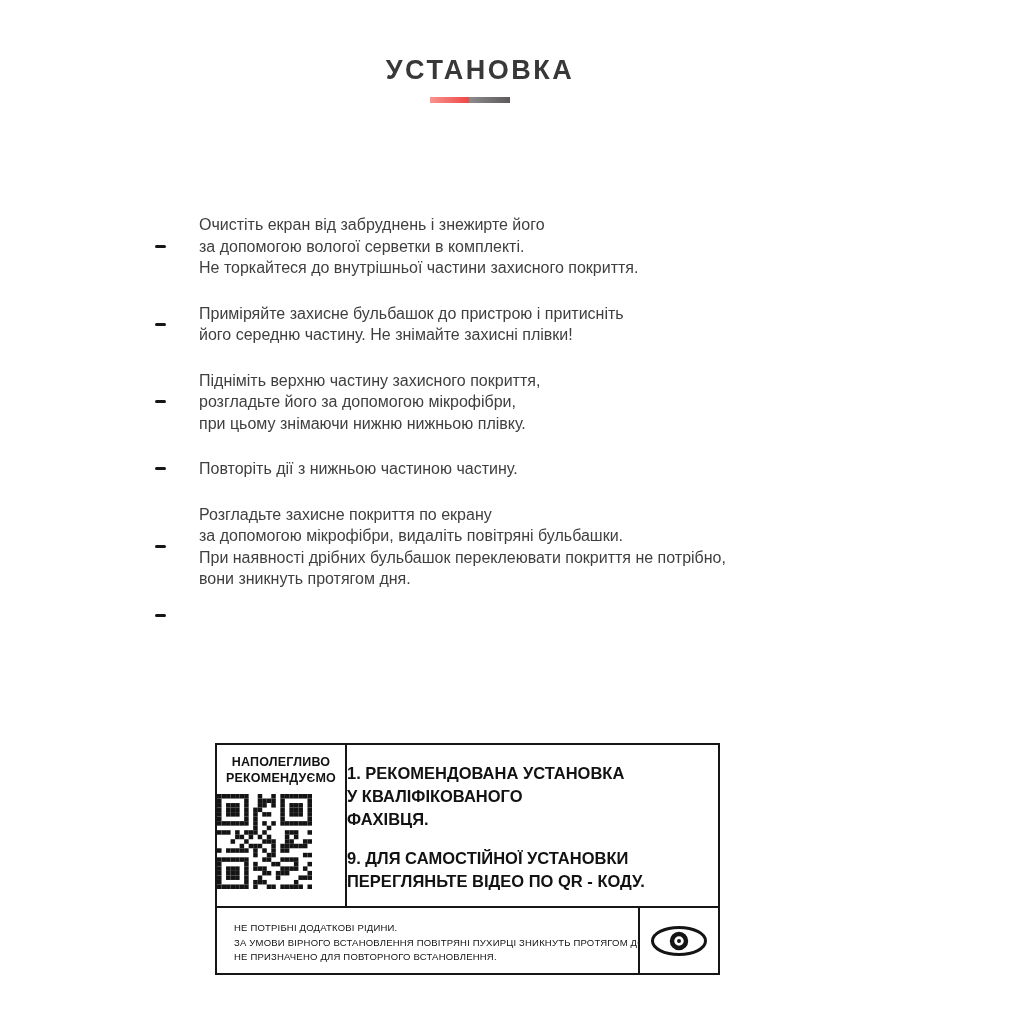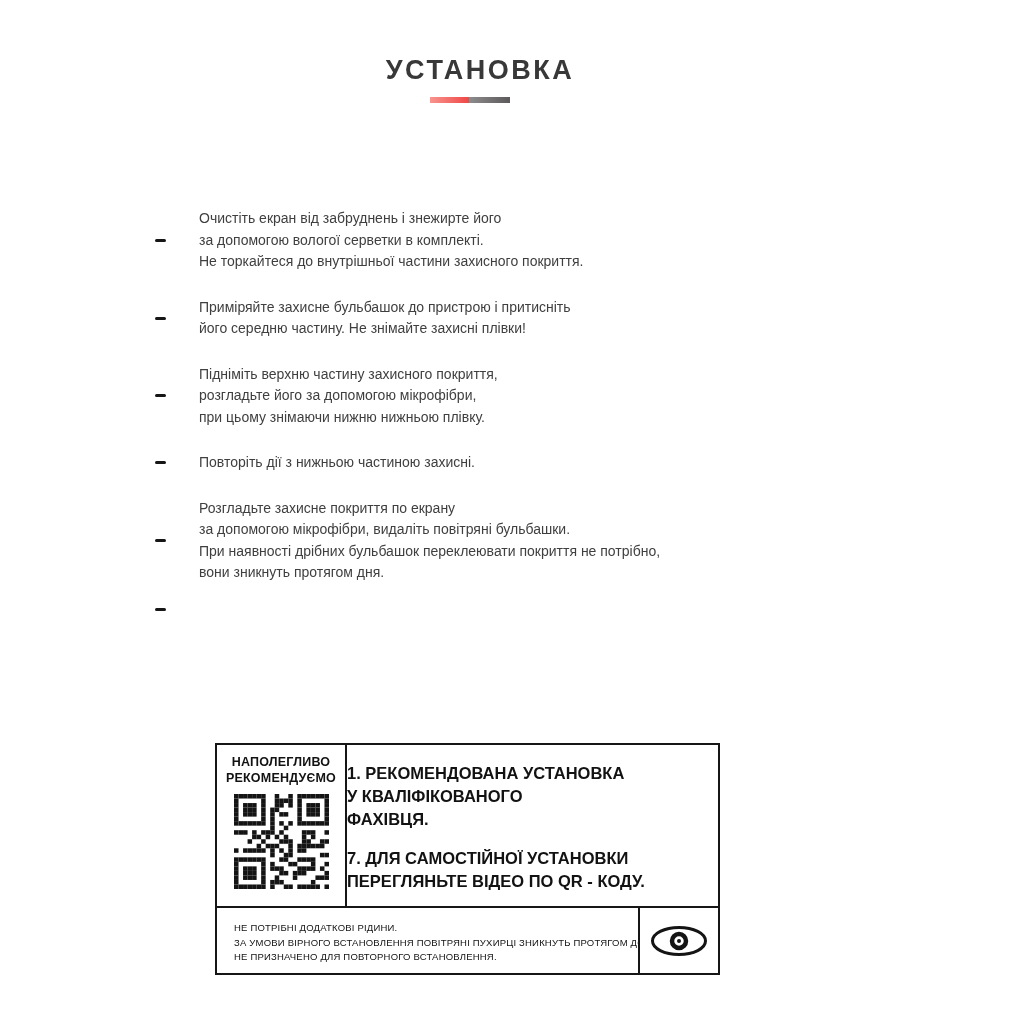--- a/index.html
+++ b/index.html
@@ -39,27 +39,27 @@
   .divider-red {
     flex: 0 0 39px;
     background: linear-gradient(90deg, #f8948e, var(--accent-red, #ef4746));
   }
   .divider-gray {
     flex: 0 0 41px;
     background: linear-gradient(90deg, #8d8b8c, var(--accent-gray, #5c5a5b));
   }
   .steps {
     position: absolute;
-    top: 208px;
+    top: 214px;
     left: 155px;
     width: 780px;
     display: flex;
     flex-direction: column;
     gap: 24px;
-    font-size: 14px;
+    font-size: 16px;
     line-height: 21.5px;
     color: var(--text, #3f3f3f);
   }
   .step {
     display: flex;
     align-items: center;
   }
   .dash {
     flex: none;
     width: 11px;
@@ -87,21 +87,20 @@
   .rec-top {
     flex: 1;
     display: flex;
     min-height: 0;
   }
   .rec-left {
     flex: 0 0 130px;
     border-right: 2px solid var(--ink, #161616);
     display: flex;
     flex-direction: column;
-    align-items: center;
     padding-top: 9px;
     box-sizing: border-box;
   }
   .rec-left-label {
     margin: 0 0 5px 0;
     font-size: 12.5px;
     line-height: 16px;
     font-weight: bold;
     text-align: center;
     white-space: pre-line;
@@ -179,21 +178,21 @@
 його середню частину. Не знімайте захисні плівки!</p>
     </div>
     <div class="step">
       <span class="dash"></span>
       <p class="step-text">Підніміть верхню частину захисного покриття,
 розгладьте його за допомогою мікрофібри,
 при цьому знімаючи нижню нижньою плівку.</p>
     </div>
     <div class="step">
       <span class="dash"></span>
-      <p class="step-text">Повторіть дії з нижньою частиною захисні.</p>
+      <p class="step-text">Повторіть дії з нижньою частиною частину.</p>
     </div>
     <div class="step">
       <span class="dash"></span>
       <p class="step-text">Розгладьте захисне покриття по екрану
 за допомогою мікрофібри, видаліть повітряні бульбашки.
 При наявності дрібних бульбашок переклеювати покриття не потрібно,
 вони зникнуть протягом дня.</p>
     </div>
     <div class="step">
       <span class="dash"></span>
@@ -422,21 +421,21 @@
               <rect x="72.38" y="90.48" width="4.52" height="4.52" fill="#141414"></rect>
               <rect x="76.90" y="90.48" width="4.52" height="4.52" fill="#141414"></rect>
               <rect x="81.43" y="90.48" width="4.52" height="4.52" fill="#141414"></rect>
               <rect x="90.48" y="90.48" width="4.52" height="4.52" fill="#141414"></rect>
             </svg></div>
       </div>
       <div class="rec-right">
         <p class="rec-item">1. РЕКОМЕНДОВАНА УСТАНОВКА
 У КВАЛІФІКОВАНОГО
 ФАХІВЦЯ.</p>
-        <p class="rec-item">7. ДЛЯ САМОСТІЙНОЇ УСТАНОВКИ
+        <p class="rec-item">9. ДЛЯ САМОСТІЙНОЇ УСТАНОВКИ
 ПЕРЕГЛЯНЬТЕ ВІДЕО ПО QR - КОДУ.</p>
       </div>
     </div>
     <div class="rec-bottom">
       <div class="notes">
         <p class="note-line">НЕ ПОТРІБНІ ДОДАТКОВІ РІДИНИ.</p>
         <p class="note-line">ЗА УМОВИ ВІРНОГО ВСТАНОВЛЕННЯ  ПОВІТРЯНІ ПУХИРЦІ ЗНИКНУТЬ  ПРОТЯГОМ ДОБИ.</p>
         <p class="note-line">НЕ ПРИЗНАЧЕНО ДЛЯ ПОВТОРНОГО ВСТАНОВЛЕННЯ.</p>
       </div>
       <div class="eye-cell">

